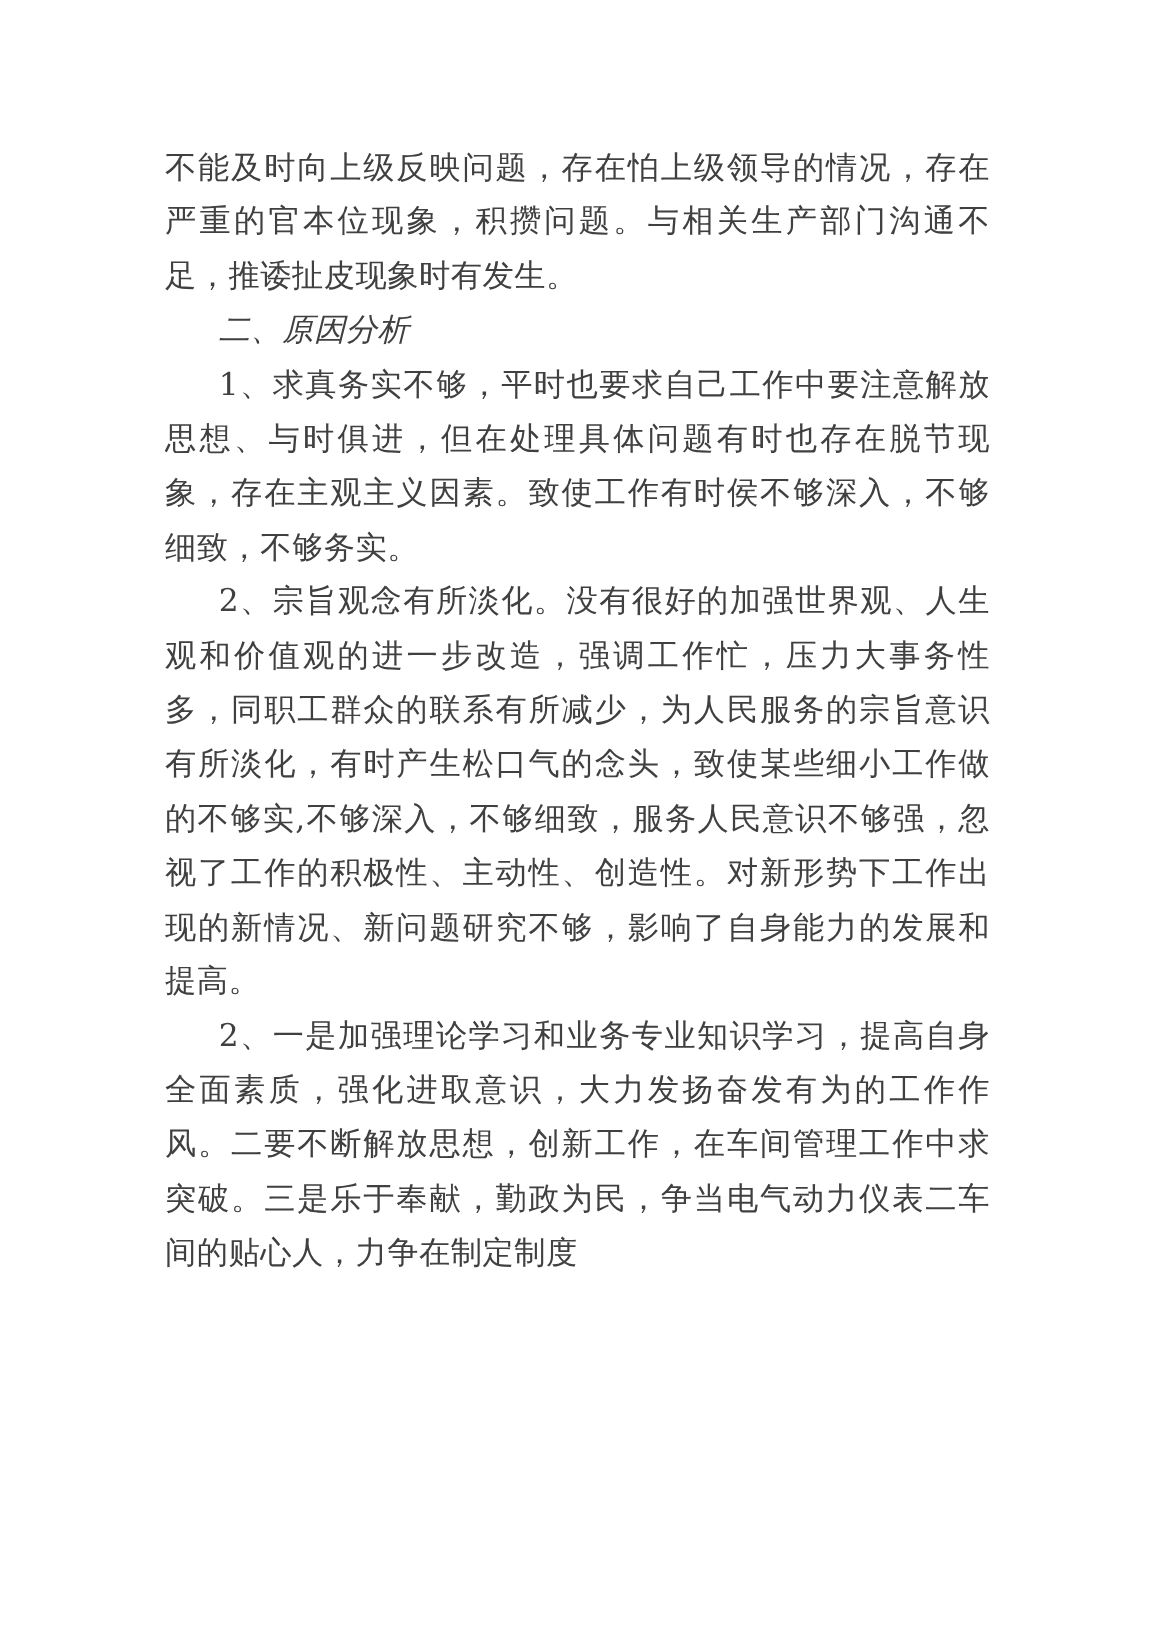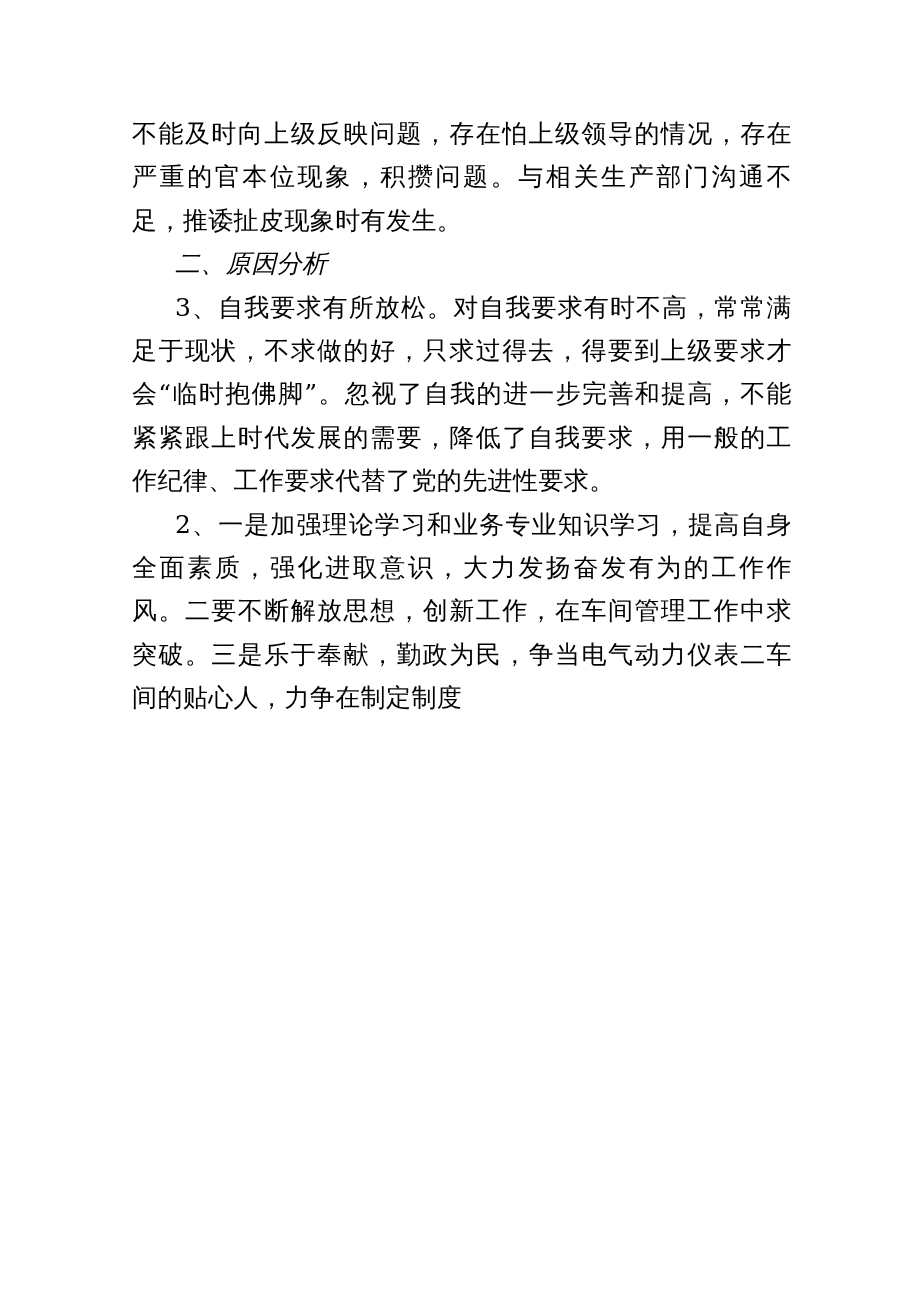--- a/index.html
+++ b/index.html
@@ -5,28 +5,29 @@
   html, body { margin: 0; padding: 0; background: #ffffff; }
   body { width: 920px; height: 1301px; overflow: hidden; position: relative; }
   .page {
     position: absolute;
     left: 132px;
     top: 112px;
     width: 660px;
     font-family: "DejaVu Serif", "Liberation Serif", serif;
     font-size: 25px;
     line-height: 43.4px;
-    color: #000000;
+    color: #404040;
     letter-spacing: 0.4px;
   }
   .para { margin: 0; padding: 0; text-align: justify; text-align-last: left; }
   .indent { text-indent: 43px; }
   .heading { text-indent: 43px; font-style: italic; }
 </style>
 </head>
 <body>
 
 <div class="page">
   <p class="para">不能及时向上级反映问题，存在怕上级领导的情况，存在严重的官本位现象，积攒问题。与相关生产部门沟通不足，推诿扯皮现象时有发生。</p>
   <p class="para heading">二、原因分析</p>
-  <p class="para indent">3、自我要求有所放松。对自我要求有时不高，常常满足于现状，不求做的好，只求过得去，得要到上级要求才会“临时抱佛脚”。忽视了自我的进一步完善和提高，不能紧紧跟上时代发展的需要，降低了自我要求，用一般的工作纪律、工作要求代替了党的先进性要求。</p>
+  <p class="para indent">1、求真务实不够，平时也要求自己工作中要注意解放思想、与时俱进，但在处理具体问题有时也存在脱节现象，存在主观主义因素。致使工作有时侯不够深入，不够细致，不够务实。</p>
+  <p class="para indent">2、宗旨观念有所淡化。没有很好的加强世界观、人生观和价值观的进一步改造，强调工作忙，压力大事务性多，同职工群众的联系有所减少，为人民服务的宗旨意识有所淡化，有时产生松口气的念头，致使某些细小工作做的不够实,不够深入，不够细致，服务人民意识不够强，忽视了工作的积极性、主动性、创造性。对新形势下工作出现的新情况、新问题研究不够，影响了自身能力的发展和提高。</p>
   <p class="para indent">2、一是加强理论学习和业务专业知识学习，提高自身全面素质，强化进取意识，大力发扬奋发有为的工作作风。二要不断解放思想，创新工作，在车间管理工作中求突破。三是乐于奉献，勤政为民，争当电气动力仪表二车间的贴心人，力争在制定制度</p>
 </div>
 
 </body></html>

